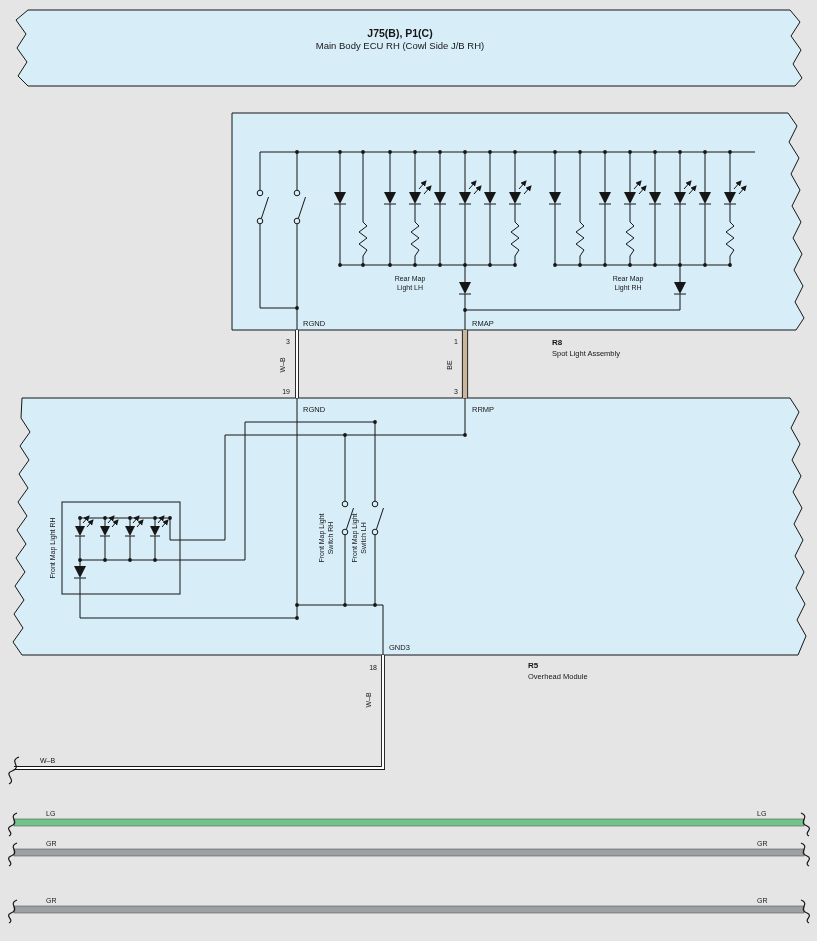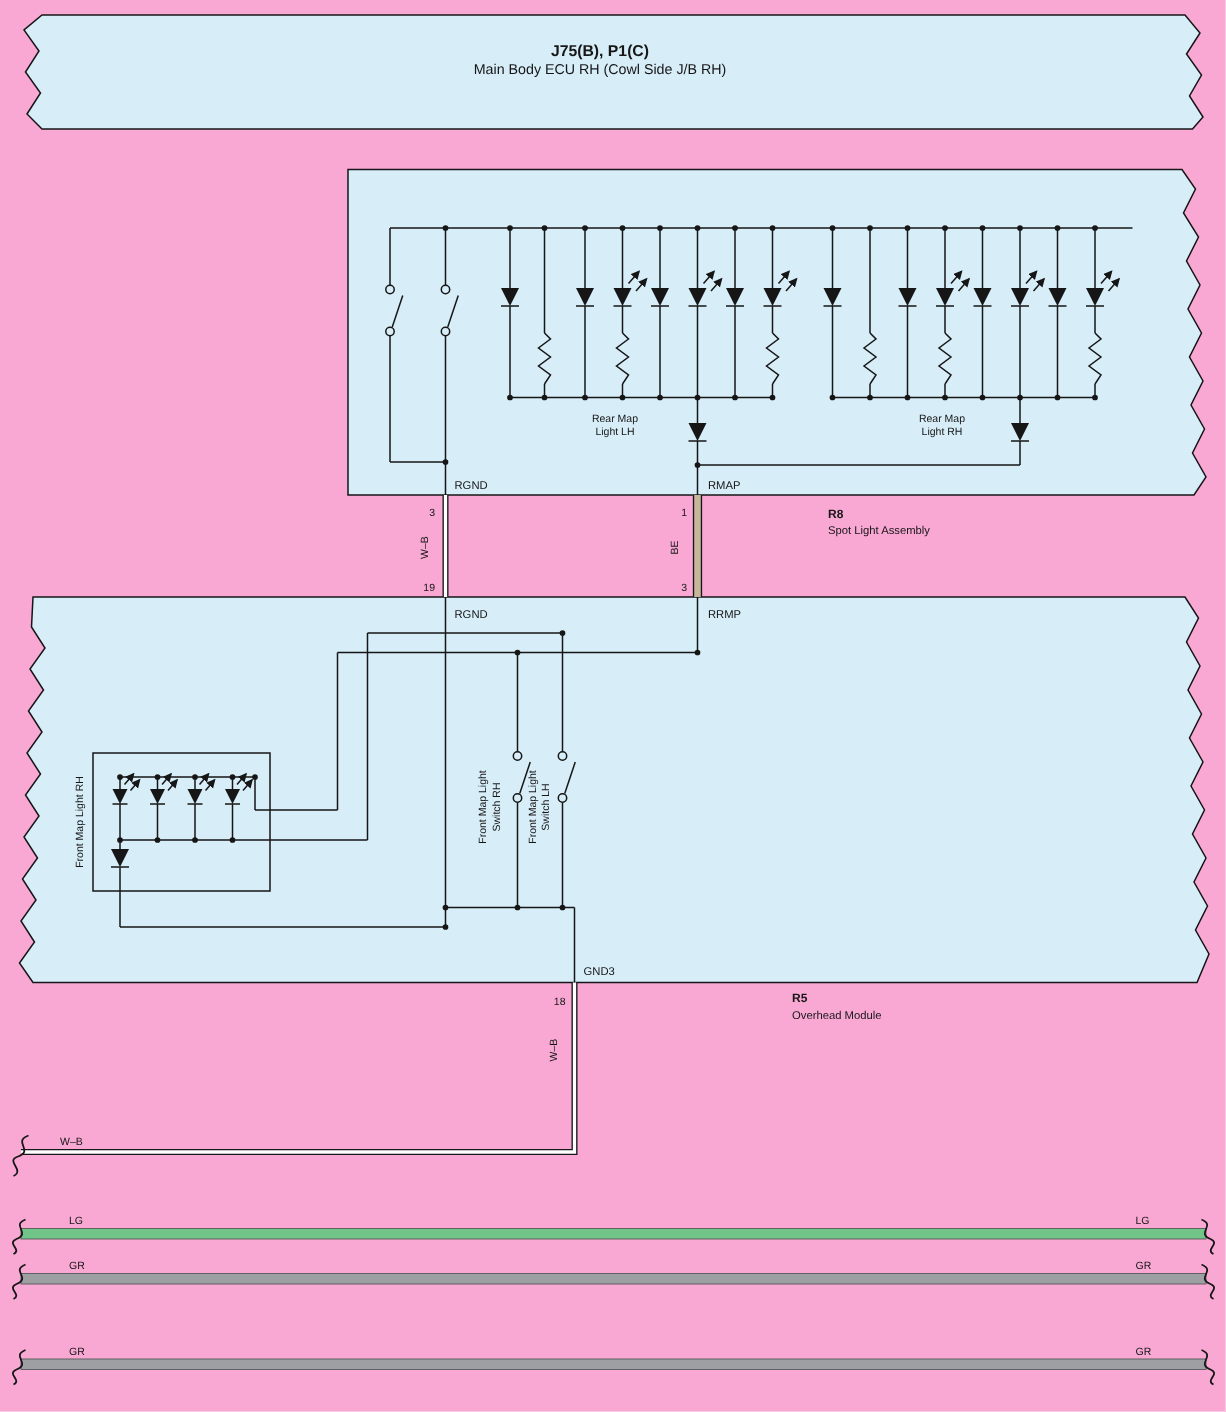--- a/index.html
+++ b/index.html
@@ -1,16 +1,16 @@
 <!DOCTYPE html>
 <html><head>
 <meta charset="utf-8">
 <style>
   body{margin:0;background:#ffffff}
-  .stage{position:relative;width:817px;height:941px;background:#f9a8d4;font-family:"Liberation Sans",sans-serif}
+  .stage{position:relative;width:817px;height:941px;background:#e5e5e5;font-family:"Liberation Sans",sans-serif}
   svg text{font-family:"Liberation Sans","DejaVu Sans",sans-serif;fill:#161616}
   .t7{font-size:7px}
   .t75{font-size:7.5px}
   .t8{font-size:8px;font-weight:bold}
   .t95{font-size:9.5px}
   .t105{font-size:10.5px;font-weight:bold}
   .w{stroke:#161616;stroke-width:1;fill:none}
   .comp{fill:#161616}
   .dotc{fill:#161616}
   .swc{stroke:#161616;stroke-width:1;fill:none}

